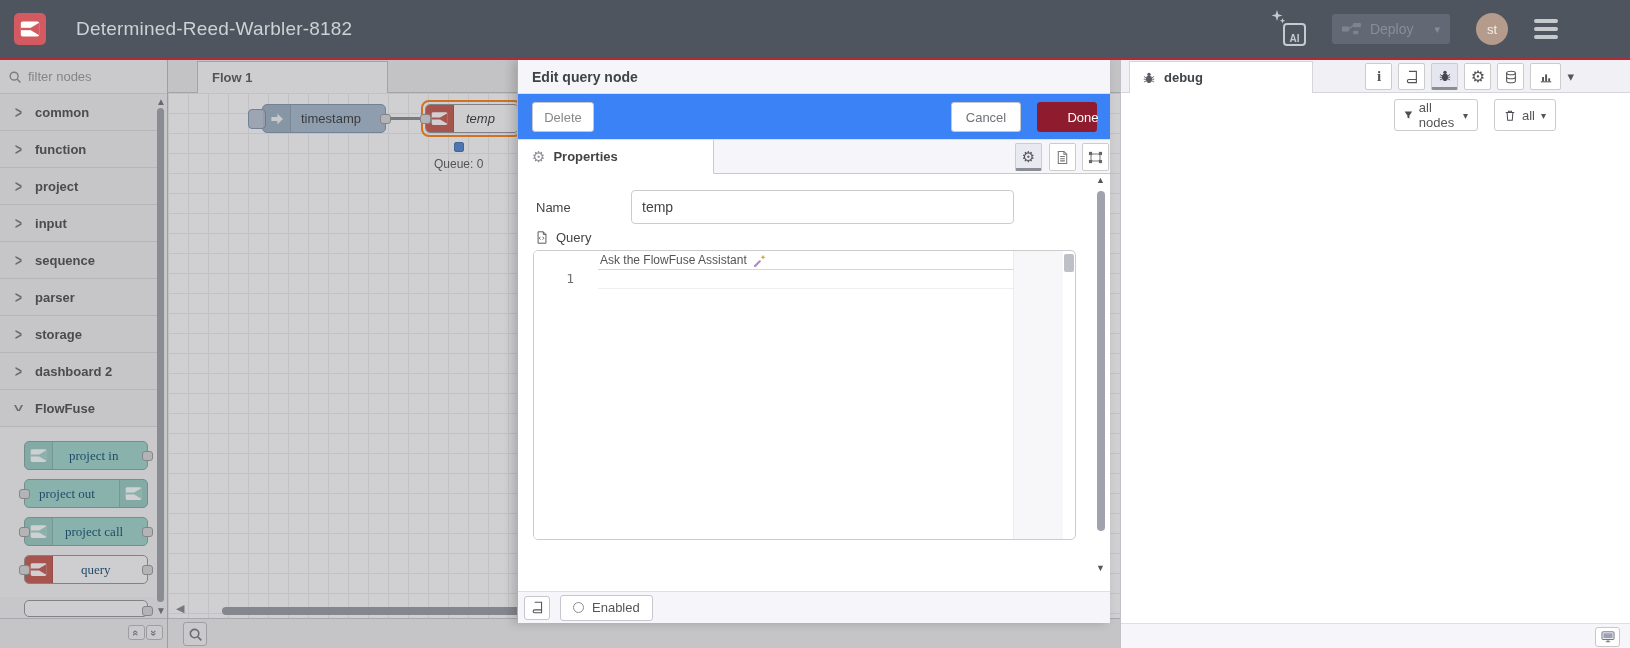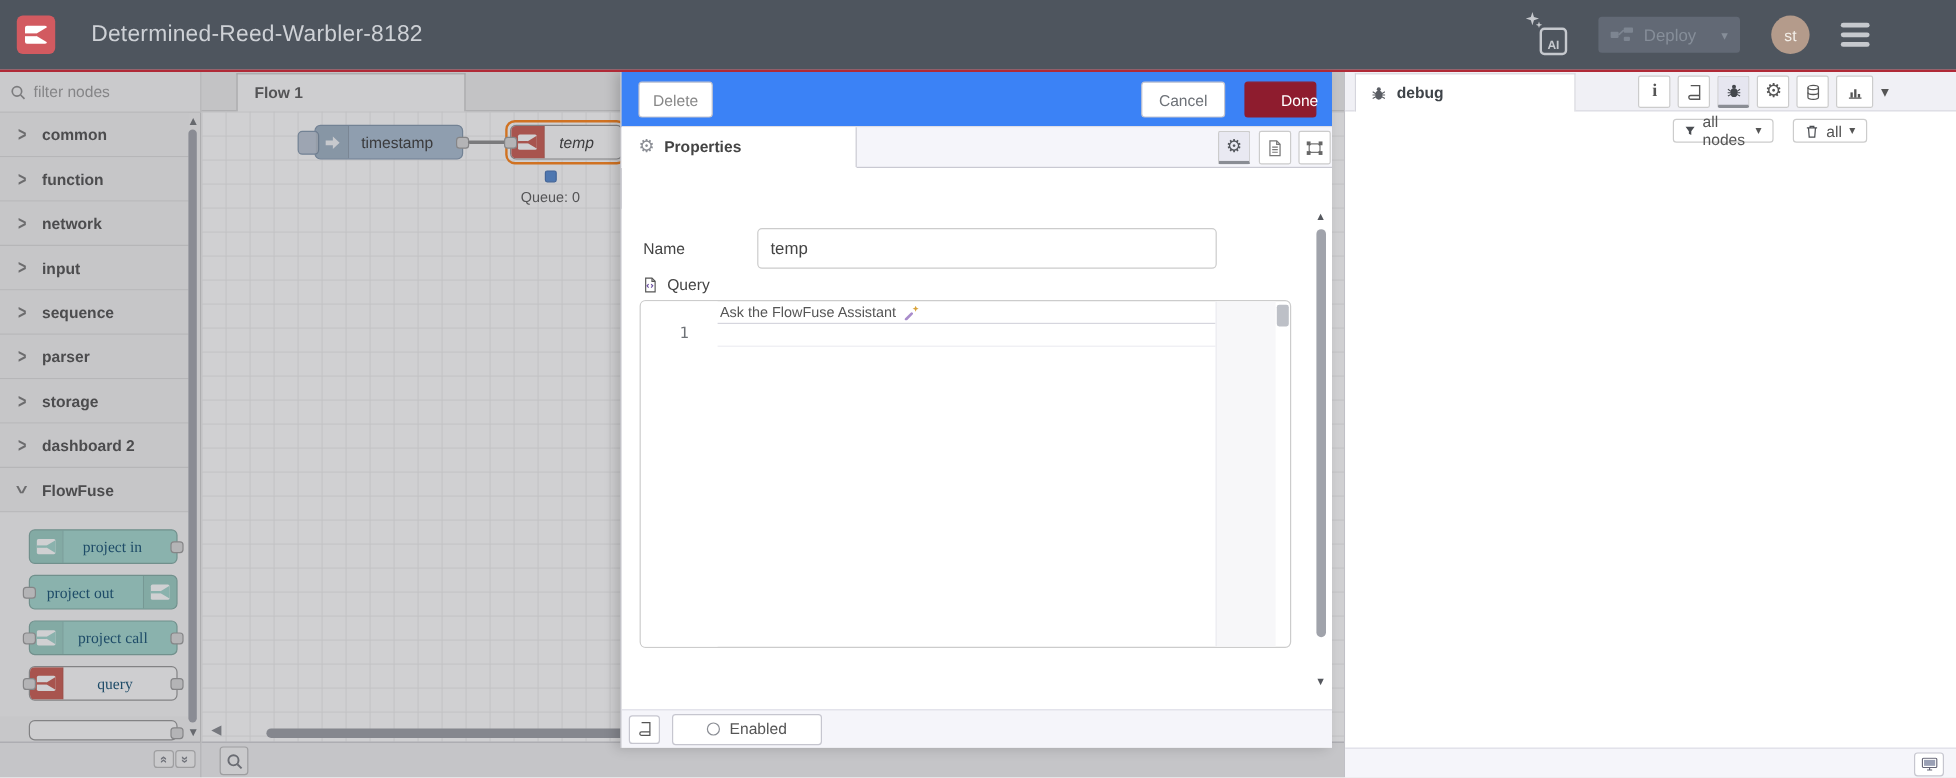--- a/index.html
+++ b/index.html
@@ -123,42 +123,42 @@
   .ed-banner span { font-size:12px; color:#555; }
   .ed-line1 { position:absolute; left:64px; top:19px; right:62px; height:19px;
     border-bottom:1px solid #ededf2; }
   .ed-minimap { position:absolute; right:12px; top:0; bottom:0; width:50px; background:#f7f7f9;
     border-left:1px solid #ececf0; }
   .ed-thumb { position:absolute; right:1px; top:3px; width:10px; height:18px; background:#bdc0c7;
     border-radius:2px; }
   .dlg-footer { position:absolute; left:0; bottom:0; right:0; height:32px; background:#f5f5fa;
     border-top:1px solid #dedee6; display:flex; align-items:center; gap:10px; padding-left:6px; }
   .enabled-btn { height:26px; border:1px solid #c6c6cf; border-radius:3px; background:#fff;
-    display:flex; align-items:center; gap:8px; padding:0 28px; }
+    display:flex; align-items:center; gap:8px; padding:0 12px; }
   .enabled-btn .circ { width:11px; height:11px; border:1px solid #8a8d94; border-radius:50%; }
   .enabled-btn .el { font-size:13px; color:#555; }
   .dlg-vscroll { position:absolute; right:4px; top:115px; width:10px; bottom:55px; }
   .dlg-vthumb { position:absolute; left:1px; top:16px; width:8px; height:340px; background:#a0a3ab; border-radius:4px; }
 
   
   .sidebar { position:absolute; left:1120px; top:60px; width:510px; bottom:0; background:#fff;
     border-left:1px solid #c0c0c6; z-index:6; }
   .sb-tabbar { position:absolute; left:0; top:0; right:0; height:33px; background:#f0f0f5;
     border-bottom:1px solid #d5d5dd; }
   .sb-tab { position:absolute; left:8px; top:1px; width:184px; height:33px; background:#fff;
     border:1px solid #d5d5dd; border-bottom:1px solid #fff; display:flex; align-items:center;
     gap:8px; padding-left:12px; }
   .sb-tab span.t { font-size:13px; font-weight:bold; color:#3f4449; }
   .sb-iconbar { position:absolute; top:3px; height:27px; display:flex; gap:6px; }
   .sb-ibtn { width:27px; height:27px; background:#fff; border:1px solid #ccc; border-radius:2px;
     display:flex; align-items:center; justify-content:center; }
   .sb-ibtn.active { background:#e6e6f0; border-bottom:3px solid #8a8d94; }
   .sb-caret { color:#555; font-size:13px; display:flex; align-items:center; }
   .sb-filterrow { position:absolute; left:0; top:33px; right:0; height:38px; background:#fff; }
-  .pill-btn { position:absolute; top:6px; height:20px; border:1px solid #ccc; border-radius:3px;
+  .pill-btn { position:absolute; top:6px; height:32px; border:1px solid #ccc; border-radius:3px;
     background:#fff; display:flex; align-items:center; gap:6px; padding:0 9px; }
   .pill-btn .pl { font-size:13px; color:#555; }
   .pill-btn .caret { font-size:10px; color:#555; }
   .sb-footer { position:absolute; left:0; right:0; bottom:0; height:25px; background:#f5f5fa;
     border-top:1px solid #dedee6; }
 </style>
 </head>
 <body>
 
 <div class="app">
@@ -211,21 +211,21 @@
     <div class="cat-row">
         <span class="cat-chev">&gt;</span>
         <span class="cat-label">common</span>
       </div>
     <div class="cat-row">
         <span class="cat-chev">&gt;</span>
         <span class="cat-label">function</span>
       </div>
     <div class="cat-row">
         <span class="cat-chev">&gt;</span>
-        <span class="cat-label">network</span>
+        <span class="cat-label">project</span>
       </div>
     <div class="cat-row">
         <span class="cat-chev">&gt;</span>
         <span class="cat-label">input</span>
       </div>
     <div class="cat-row">
         <span class="cat-chev">&gt;</span>
         <span class="cat-label">sequence</span>
       </div>
     <div class="cat-row">
@@ -364,20 +364,23 @@
             <circle cx="7" cy="7" r="4.5" fill="none" stroke="#74777d" stroke-width="1.7"></circle>
             <line x1="10.5" y1="10.5" x2="14.2" y2="14.2" stroke="#74777d" stroke-width="1.7"></line>
           </svg>
       </div>
     </div>
   </div>
 
   <div class="shade"></div>
 
   <div class="dialog">
+    <div class="dlg-header">
+      <span class="dlg-title">Edit query node</span>
+    </div>
     <div class="dlg-toolbar">
       <button class="btn btn-plain" style="left:14px; width:62px;">Delete</button>
       <button class="btn btn-plain" style="left:433px; width:70px; color:#6e7278;">Cancel</button>
       <button class="btn btn-done" style="left:519px; width:60px;padding-left:32px;">Done</button>
     </div>
     <div class="dlg-tabs">
       <div class="prop-tab">
         <span class="gear-glyph">⚙</span>
         <span class="t">Properties</span>
       </div>

